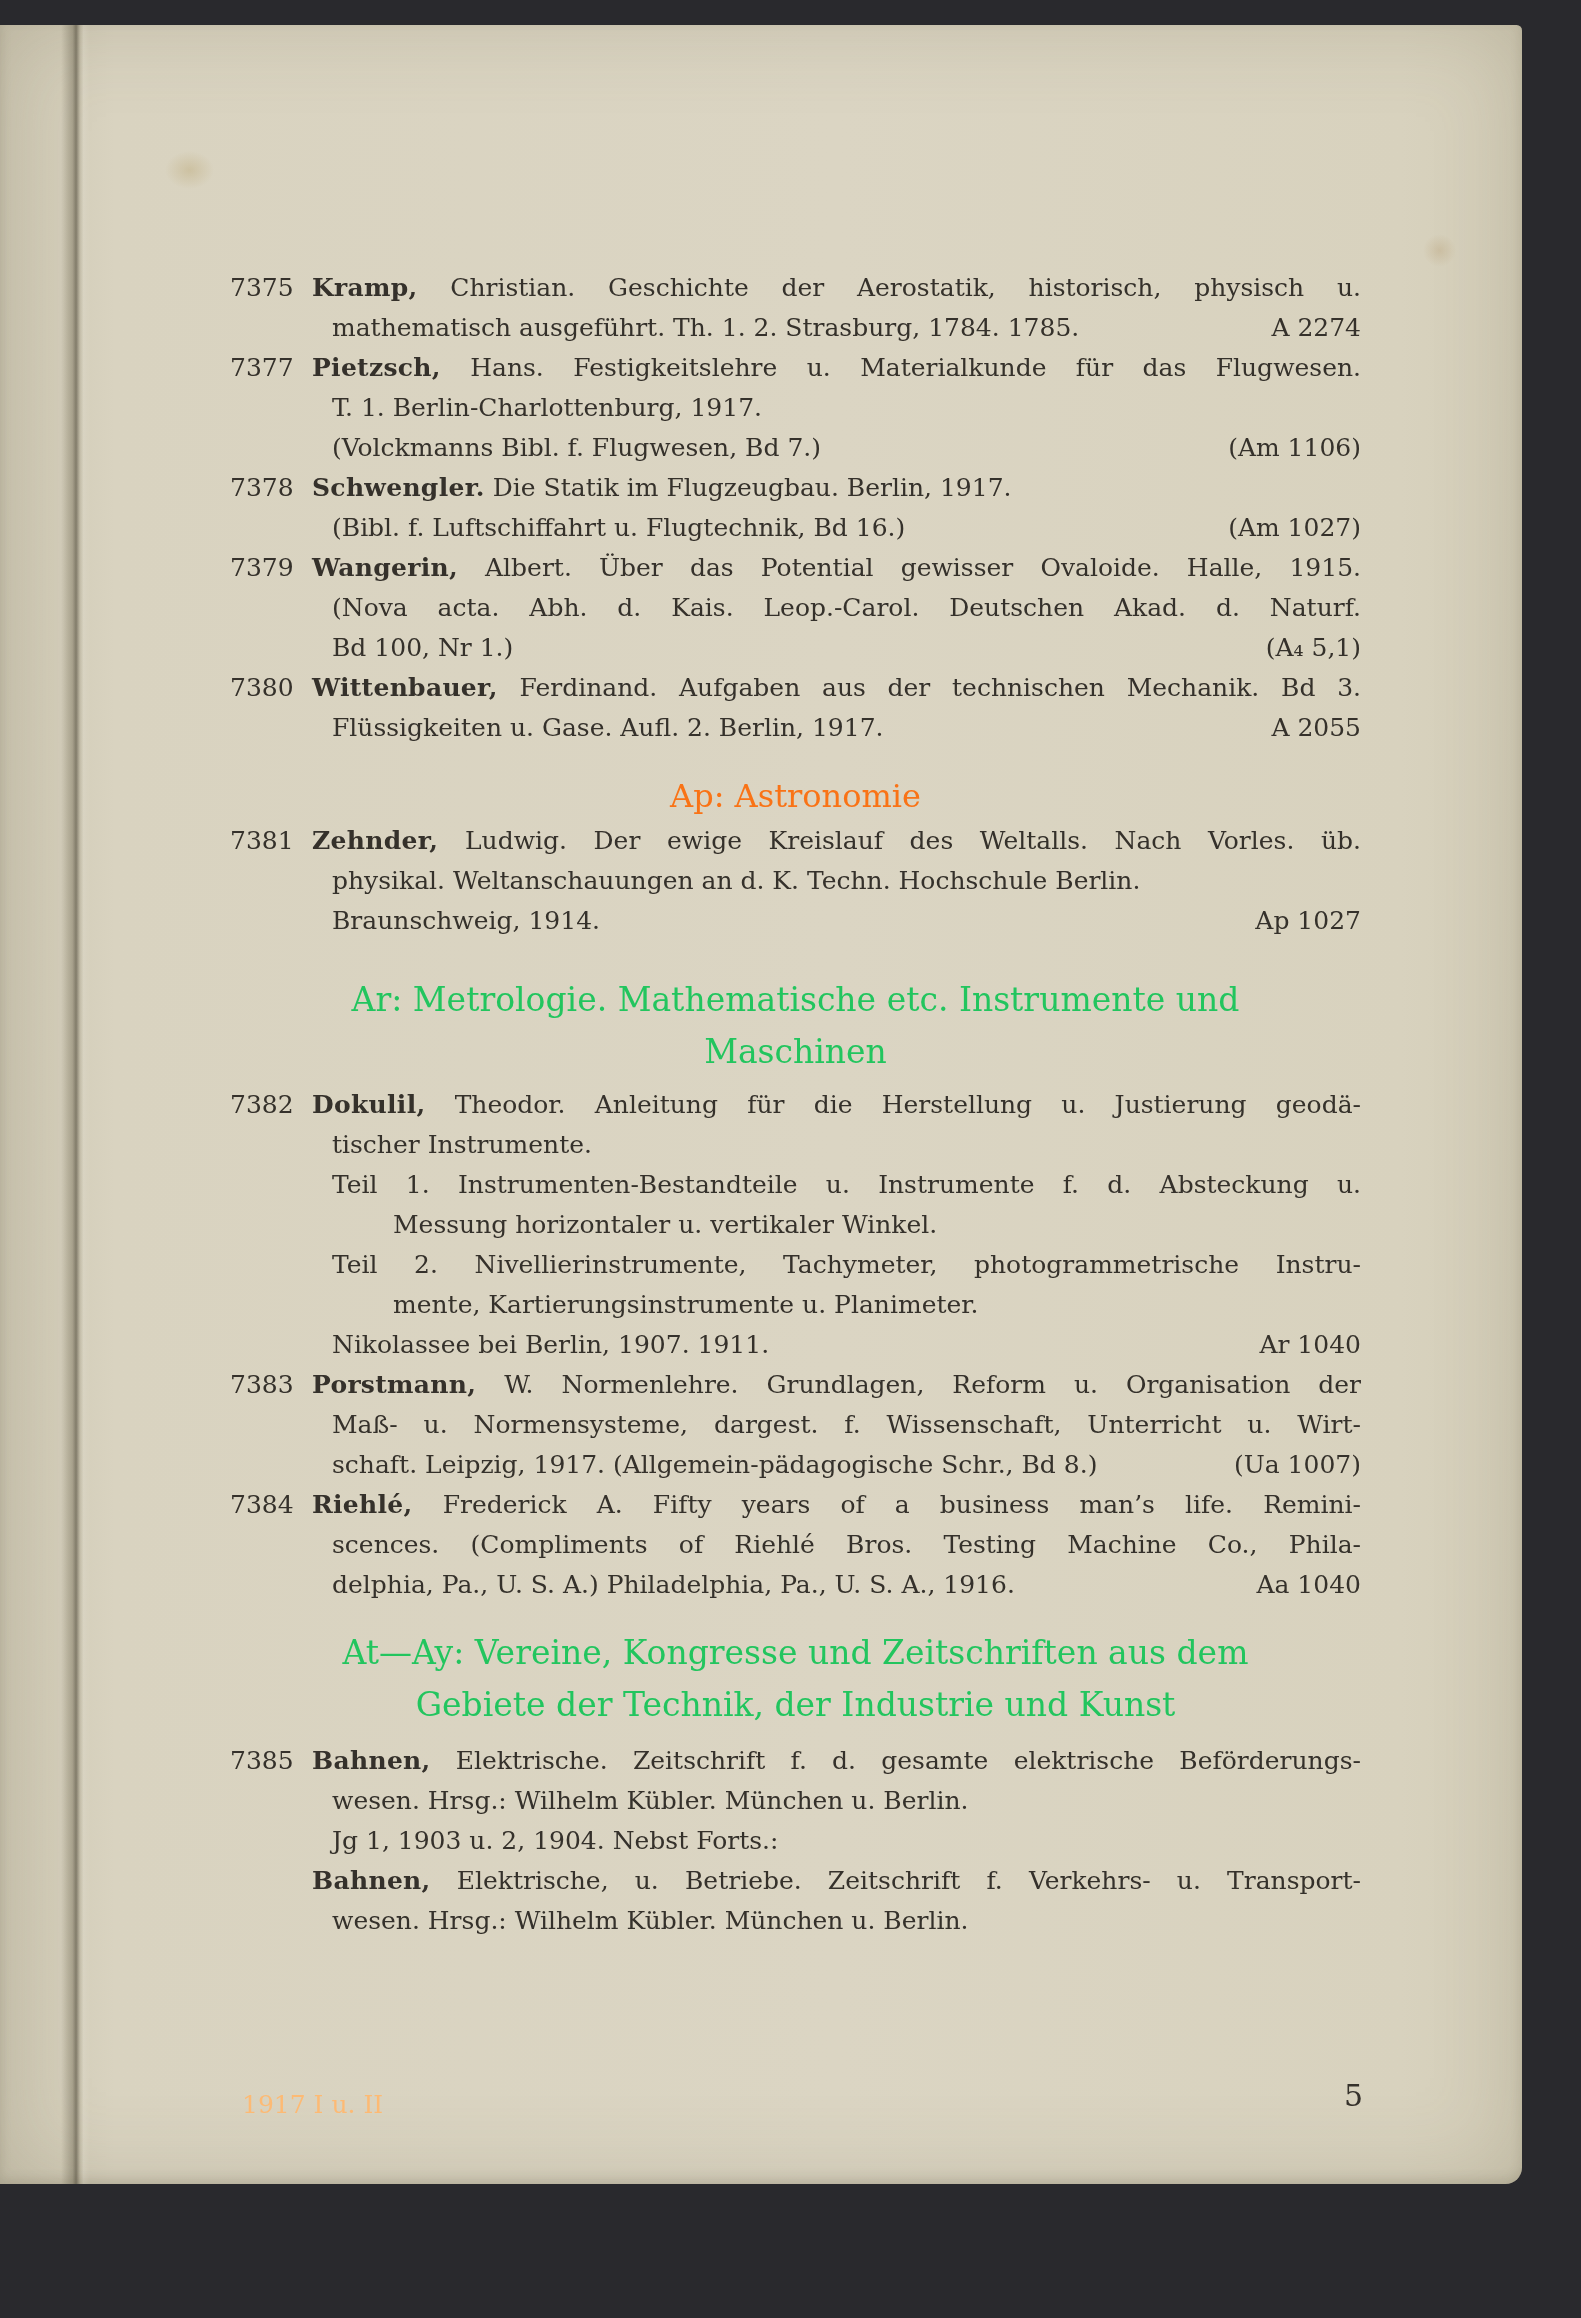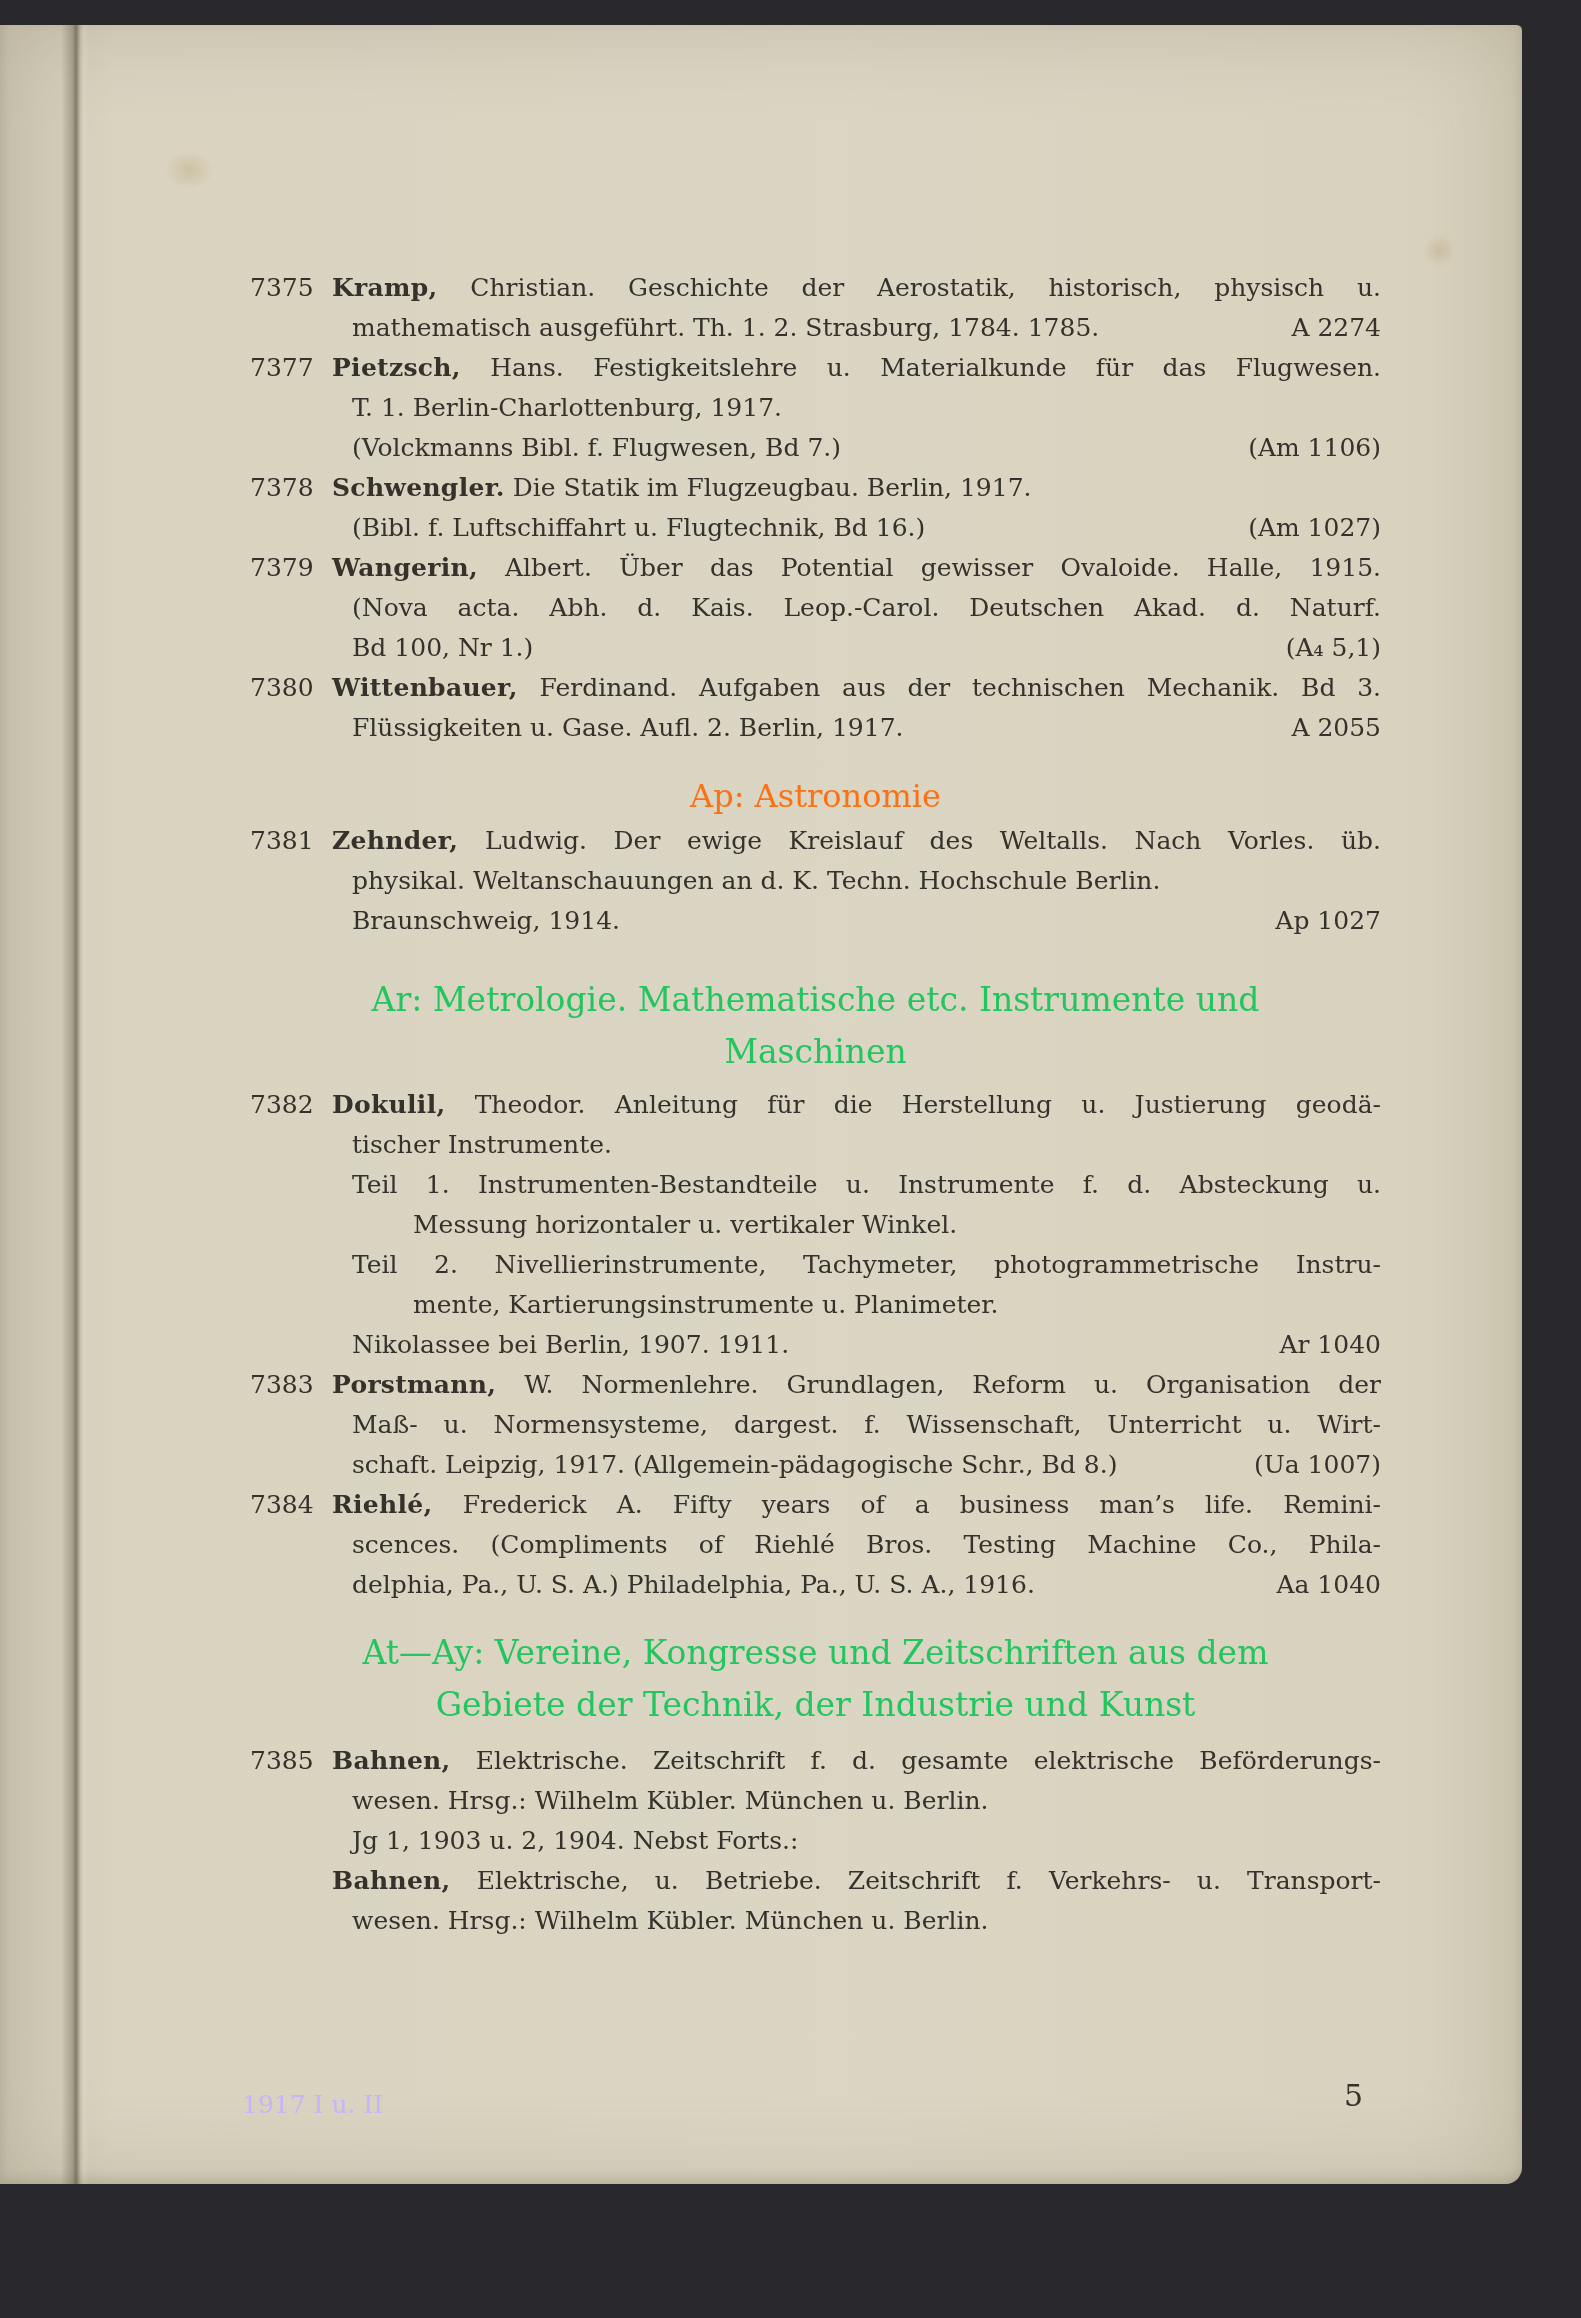--- a/index.html
+++ b/index.html
@@ -30,21 +30,21 @@
     position:absolute;left:61px;top:0;bottom:0;width:28.6px;
     background:linear-gradient(90deg,rgba(0,0,0,0) 0%,rgba(92,85,64,.38) 40%,rgba(62,56,40,.55) 52%,rgba(120,112,88,.18) 66%,rgba(255,255,255,.10) 78%,rgba(0,0,0,0) 100%);
   }
   .stain1{position:absolute;left:165px;top:126px;width:49px;height:38px;border-radius:50%;
     background:radial-gradient(closest-side,rgba(168,140,70,.25),rgba(168,140,70,0));}
   .stain2{position:absolute;right:66px;top:209px;width:33px;height:33px;border-radius:50%;
     background:radial-gradient(closest-side,rgba(160,120,60,.2),rgba(160,120,60,0));}
 
   
   .text-col{
-    position:absolute;left:250px;top:268px;width:1131px;
+    position:absolute;left:230px;top:268px;width:1131px;
     font-size:25px;color:#35312b;
   }
   .line{position:relative;height:40px;line-height:40px;white-space:nowrap;}
   .num{position:absolute;left:0;top:0;line-height:40px;}
   .txt{display:block;margin-left:82px;}
   .fill .txt{text-align:justify;text-align-last:justify;white-space:normal;}
   .cont{padding-left:102px;}
   .cont .txt{margin-left:0;}
   .sub{padding-left:145px;}
   .sub .txt{margin-left:18px;}
@@ -55,21 +55,21 @@
   .au{font-weight:700;letter-spacing:0.3px;}
 
   .h-ap{margin-top:24px;text-align:center;font-size:32px;line-height:49px;color:#f97316;white-space:nowrap;}
   .h-big{text-align:center;font-size:33px;line-height:52px;color:#22c55e;white-space:nowrap;}
   .h-ar{margin-top:33px;}
   .h-at{margin-top:22px;}
   .sp-ar{margin-bottom:6.6px;}
   .sp-at{margin-bottom:10px;}
 
   
-  .footer-edition{position:absolute;left:242px;top:2091px;font-size:25px;line-height:28.6px;color:#c4b5fd;}
+  .footer-edition{position:absolute;left:242px;top:2091px;font-size:25px;line-height:28.6px;color:#fdba74;}
   .page-number{position:absolute;left:1344px;top:2079px;font-size:30px;line-height:33px;color:#35312b;}
 </style>
 </head>
 <body>
 
 <div class="page">
   <div class="sheet-edges"></div>
   <div class="crease"></div>
   <div class="stain1"></div>
   <div class="stain2"></div>

